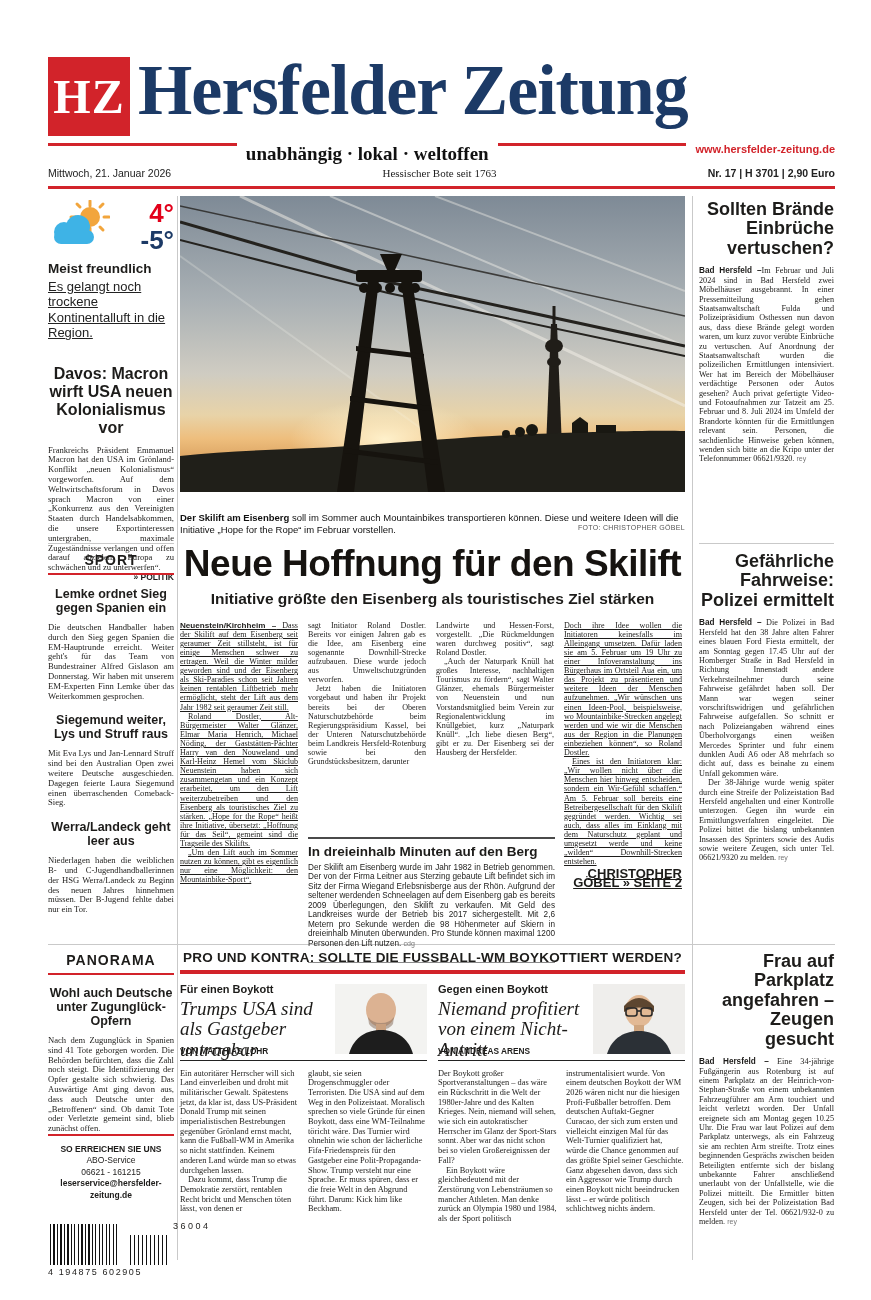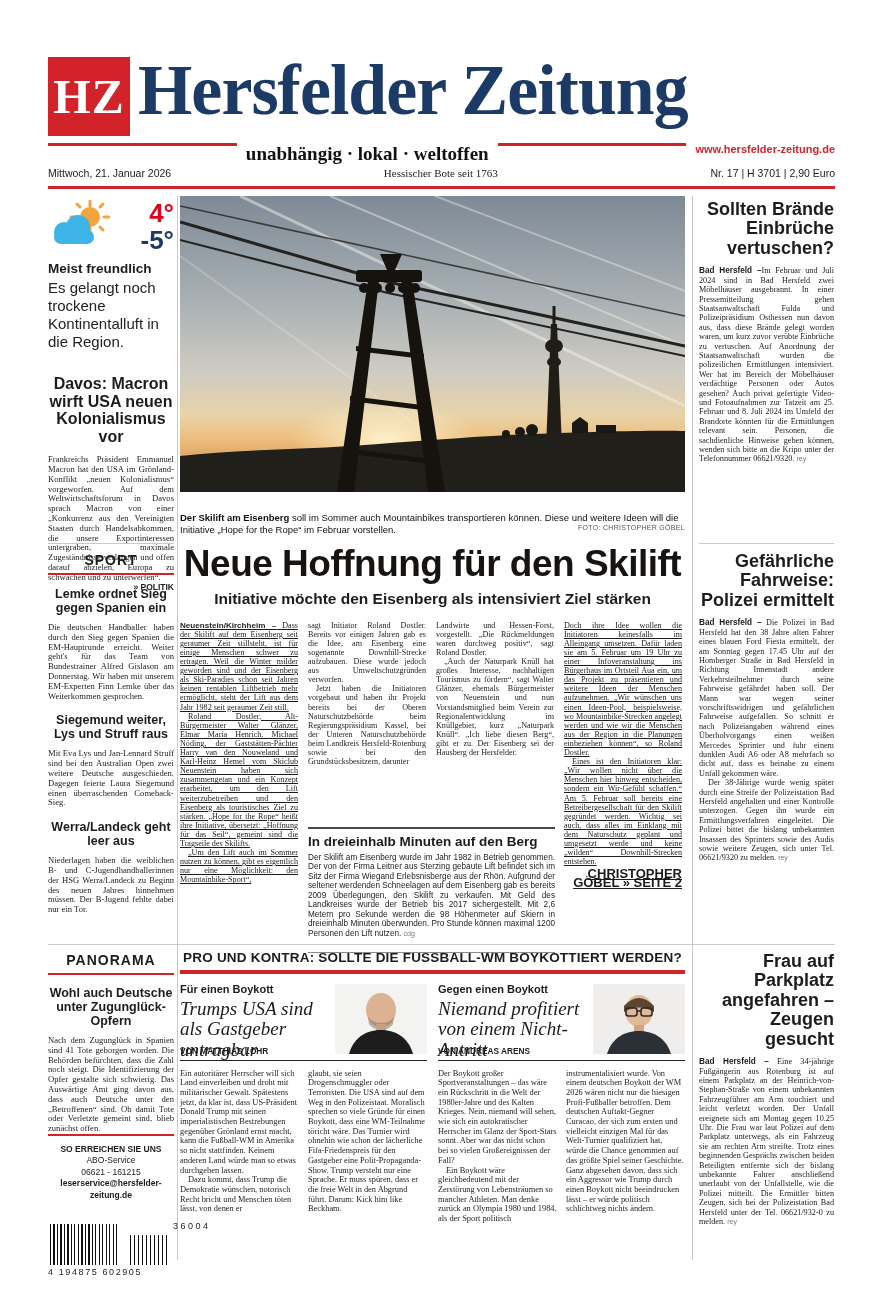--- a/index.html
+++ b/index.html
@@ -14,21 +14,21 @@
   .mast-title { position:absolute; left:138px; top:40px; width:698px; height:104px;
                 font-family:"Liberation Serif",serif; font-weight:bold; color:#1c3a66;
                 font-size:72px; line-height:100px; white-space:nowrap; letter-spacing:-1px; transform:scaleX(.97); transform-origin:left; }
   .tagline-row { position:absolute; left:48px; top:143px; width:787px; display:flex; align-items:flex-start; gap:9px; }
   .red-line { height:3px; background:#d2232a; flex:1; }
   .tagline { font-family:"Liberation Serif",serif; font-weight:bold; font-size:19px; color:#111; white-space:nowrap; }
   .website { font-family:"Liberation Sans",sans-serif; font-weight:bold; font-size:11px; color:#d2232a; white-space:nowrap; }
   .date-row { position:absolute; left:48px; top:167px; width:787px; display:flex; justify-content:space-between;
               font-family:"Liberation Sans",sans-serif; font-size:10.5px; color:#222; }
   .date-row .mid { font-family:"Liberation Serif",serif; font-size:11px; }
-  .date-row .right { font-weight:normal; }
+  .date-row .right { font-weight:bold; }
   .header-rule { position:absolute; left:48px; top:186px; width:787px; height:3px; background:#d2232a; }
 
   
   .vrule { position:absolute; width:1px; background:#c9c9c9; }
   .hrule { position:absolute; height:1px; background:#c9c9c9; }
 
   
   .body-txt { text-align:justify; hyphens:auto; }
   .lead-in { font-family:"Liberation Sans",sans-serif; font-weight:bold; }
   .sig { font-family:"Liberation Sans",sans-serif; font-size:7px; color:#777; }
@@ -36,21 +36,21 @@
               text-align:center; border-bottom:2.5px solid #d2232a; padding-bottom:5px; }
   .sub-head { font-family:"Liberation Sans",sans-serif; font-weight:bold; font-size:12.5px; line-height:1.12; text-align:center; }
   .col-head { font-family:Liberation Sans, sans-serif; font-weight:bold; font-size:18px; line-height:1.08; text-align:right; }
 
   
   .left-top { position:absolute; left:48px; top:200px; width:126px; }
   .weather { display:flex; align-items:flex-start; }
   .weather .temps { flex:1; text-align:right; font-family:"Liberation Sans",sans-serif; font-weight:bold; font-size:26px; line-height:1.05; }
   .t-high { color:#e2001a; } .t-low { color:#1c3a66; }
   .w-cond { font-family:"Liberation Sans",sans-serif; font-weight:bold; font-size:13.5px; margin-top:6px; }
-  .w-desc { font-family:"Liberation Sans",sans-serif; font-size:15px; line-height:1.2; margin-top:3px; color:#222; }
+  .w-desc { font-family:"Liberation Sans",sans-serif; font-size:13px; line-height:1.2; margin-top:3px; color:#222;text-decoration:underline; }
   .davos-title { font-family:"Liberation Sans",sans-serif; font-weight:bold; font-size:16px; line-height:1.12; text-align:center; margin-top:24px; }
   .davos-body { font-size:8.6px; line-height:9.8px; margin-top:9px; }
   .ref { font-family:"Liberation Sans",sans-serif; font-weight:bold; font-size:8.5px; float:right; }
 
   .photo-wrap { position:absolute; left:180px; top:196px; width:505px; }
   .photo-wrap svg.scene { display:block; width:505px; height:296px; }
   .caption { font-family:"Liberation Sans",sans-serif; font-size:9.5px; line-height:1.28; margin-top:20px; color:#111; }
   .credit { font-family:"Liberation Sans",sans-serif; font-size:7px; color:#555; float:right; letter-spacing:.3px; }
 
   .right-top { position:absolute; left:699px; top:200px; width:135px; }
@@ -64,21 +64,21 @@
 
   .main-art { position:absolute; left:180px; top:545px; width:505px; }
   .main-hl { font-family:"Liberation Sans",sans-serif; font-weight:bold; font-size:37px; letter-spacing:-.5px; text-align:center; line-height:1.02; color:#161310; }
   .main-sub { font-family:"Liberation Sans",sans-serif; font-weight:bold; font-size:15.5px; text-align:center; margin-top:7px; }
   .main-cols { position:relative; margin-top:13px; height:334px; display:flex; gap:10px; }
   .mcol { flex:0 0 118px; width:118px; font-size:8.1px; line-height:9.1px; text-align:justify; hyphens:auto; overflow:hidden; }
   .mcol p + p { text-indent:8px; }
   .mcol.short { height:202px; }
   .mcol.tall { height:334px;text-decoration:underline; }
   .mbyline { text-align:right; font-family:"Liberation Sans",sans-serif; font-weight:bold; font-size:13px; margin-top:3px; }
-  .infobox { position:absolute; left:128px; top:206px; width:247px; height:126px;
+  .infobox { position:absolute; left:128px; top:216px; width:247px; height:126px;
              border-top:2px solid #4a4a4a; border-bottom:1.5px solid #8a8a8a; padding-top:5px; overflow:hidden; }
   .infobox h3 { font-family:"Liberation Sans",sans-serif; font-weight:bold; font-size:13.5px; }
   .infobox .ib { font-family:"Liberation Sans",sans-serif; font-size:8.2px; line-height:9.5px; text-align:justify; hyphens:auto; margin-top:4px; }
 
   .right-mid { position:absolute; left:699px; top:552px; width:135px; height:388px; overflow:hidden; }
 
   
   .left-bot { position:absolute; left:48px; top:952px; width:126px; }
   .pan-item { margin-top:11px; }
   .pan-item .sb { font-size:8.6px; line-height:9.8px; margin-top:8px; text-align:justify; hyphens:auto; }
@@ -255,21 +255,21 @@
       <div class="sb">Mit Eva Lys und Jan-Lennard Struff sind bei den Australian Open zwei weitere Deutsche ausgeschieden. Dagegen feierte Laura Siegemund einen überraschenden Comeback-Sieg.</div>
     </div>
     <div class="sport-item">
       <div class="sub-head">Werra/Landeck geht leer aus</div>
       <div class="sb">Niederlagen haben die weiblichen B- und C-Jugendhandballerinnen der HSG Werra/Landeck zu Beginn des neuen Jahres hinnehmen müssen. Der B-Jugend fehlte dabei nur ein Tor.</div>
     </div>
   </div>
 
   <div class="main-art">
     <div class="main-hl">Neue Hoffnung für den Skilift</div>
-    <div class="main-sub">Initiative möchte den Eisenberg als intensiviert Ziel stärken</div>
+    <div class="main-sub">Initiative größte den Eisenberg als touristisches Ziel stärken</div>
     <div class="main-cols">
       <div class="mcol tall">
         <p><span class="lead-in" style="font-size:8.1px;">Neuenstein/Kirchheim –</span><span> Dass der Skilift auf dem Eisenberg seit geraumer Zeit stillsteht, ist für einige Menschen schwer zu ertragen. Weil die Winter milder geworden sind und der Eisenberg als Ski-Paradies schon seit Jahren keinen rentablen Liftbetrieb mehr ermöglicht, steht der Lift aus dem Jahr 1982 seit geraumer Zeit still.</span></p>
         <p>Roland Dostler, Alt-Bürgermeister Walter Glänzer, Elmar Maria Henrich, Michael Nöding, der Gaststätten-Pächter Harry van den Nouweland und Karl-Heinz Hemel vom Skiclub Neuenstein haben sich zusammengetan und ein Konzept erarbeitet, um den Lift weiterzubetreiben und den Eisenberg als touristisches Ziel zu stärken. „Hope for the Rope“ heißt ihre Initiative, übersetzt: „Hoffnung für das Seil“, gemeint sind die Tragseile des Skilifts.</p>
         <p>„Um den Lift auch im Sommer nutzen zu können, gibt es eigentlich nur eine Möglichkeit: den Mountainbike-Sport“,</p>
       </div>
       <div class="mcol short">
         <p>sagt Initiator Roland Dostler. Bereits vor einigen Jahren gab es die Idee, am Eisenberg eine sogenannte Downhill-Strecke aufzubauen. Diese wurde jedoch aus Umweltschutzgründen verworfen.</p>
         <p>Jetzt haben die Initiatoren vorgebaut und haben ihr Projekt bereits bei der Oberen Naturschutzbehörde beim Regierungspräsidium Kassel, bei der Unteren Naturschutzbehörde beim Landkreis Hersfeld-Rotenburg sowie bei den Grundstücksbesitzern, darunter</p>
       </div>
@@ -337,21 +337,21 @@
               <ellipse cx="46" cy="26" rx="15" ry="17" fill="#dcb292"></ellipse>
               <path d="M33,33 a15,12 0 0 0 26,0 l-1,7 a13,9 0 0 1 -24,0 z" fill="#8a7263" opacity="0.55"></path>
               <rect x="41" y="40" width="10" height="8" fill="#c9a07f"></rect>
               <path d="M14,70 C19,52 33,46 46,46 C59,46 73,52 78,70 Z" fill="#1d1d1d"></path>
             </svg>
           </div>
         </div>
         <div class="pk-cols">
           <div class="pk-col">
             <p>Ein autoritärer Herrscher will sich Land einverleiben und droht mit militärischer Gewalt. Spätestens jetzt, da klar ist, dass US-Präsident Donald Trump mit seinen imperialistischen Bestrebungen gegenüber Grönland ernst macht, kann die Fußball-WM in Amerika so nicht stattfinden. Keinem anderen Land würde man so etwas durchgehen lassen.</p>
-            <p>Dazu kommt, dass Trump die Demokratie wünschen, notorisch Recht bricht und Menschen töten lässt, von denen er</p>
+            <p>Dazu kommt, dass Trump die Demokratie zerstört, rentablen Recht bricht und Menschen töten lässt, von denen er</p>
           </div>
           <div class="pk-col">
             <p>glaubt, sie seien Drogenschmuggler oder Terroristen. Die USA sind auf dem Weg in den Polizeistaat. Moralisch sprechen so viele Gründe für einen Boykott, dass eine WM-Teilnahme töricht wäre. Das Turnier wird ohnehin wie schon der lächerliche Fifa-Friedenspreis für den Gastgeber eine Polit-Propaganda-Show. Trump versteht nur eine Sprache. Er muss spüren, dass er die freie Welt in den Abgrund führt. Darum: Kick him like Beckham.</p>
           </div>
         </div>
       </div>
 
       <div class="pk-half">
         <div class="pk-top">
           <div class="kicker">Gegen einen Boykott</div>

